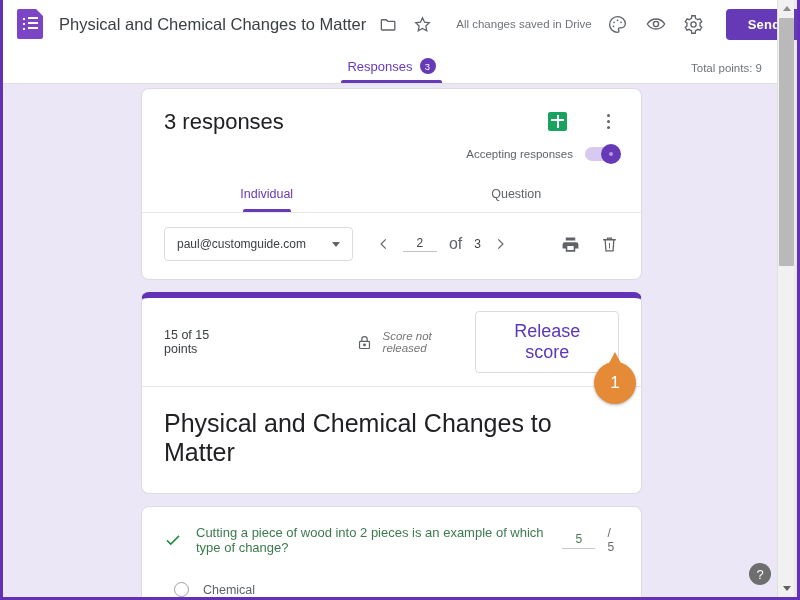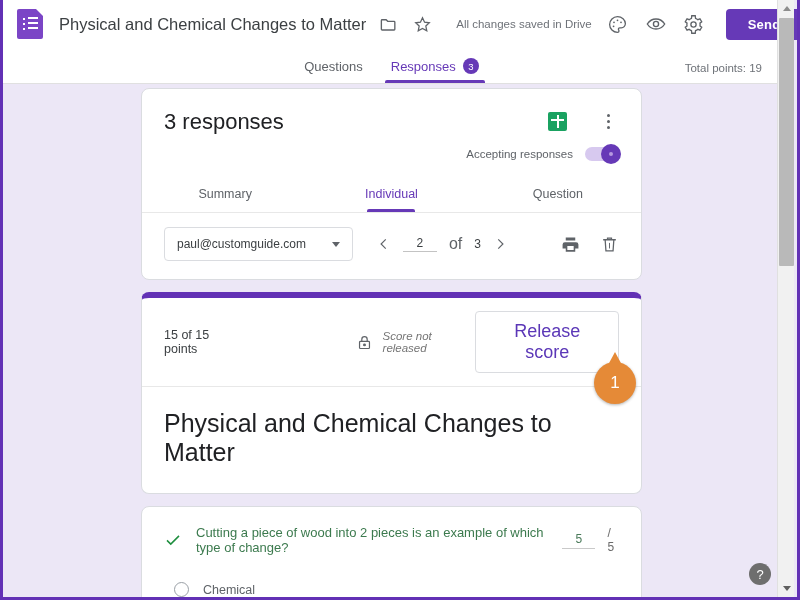--- a/index.html
+++ b/index.html
@@ -382,28 +382,25 @@
           <circle cx="12" cy="12" r="3"></circle>
           <path d="M19.4 13.6a7.8 7.8 0 0 0 .1-1.6 7.8 7.8 0 0 0-.1-1.6l2-1.5-2-3.4-2.4 1a7.6 7.6 0 0 0-2.7-1.6L14 2h-4l-.3 2.9a7.6 7.6 0 0 0-2.7 1.6l-2.4-1-2 3.4 2 1.5a7.8 7.8 0 0 0 0 3.2l-2 1.5 2 3.4 2.4-1a7.6 7.6 0 0 0 2.7 1.6L10 22h4l.3-2.9a7.6 7.6 0 0 0 2.7-1.6l2.4 1 2-3.4z"></path>
         </svg>
       </div>
       <button class="send-btn">Send</button>
 
     </div>
   </div>
 
   <div class="tabs-row">
-    <div class="tab-main">
-      <span>Questions</span>
-    </div>
     <div class="tab-main active">
       <span>Responses</span>
       <span class="count-badge">3</span>
     </div>
-    <div class="total-points">Total points: 19</div>
+    <div class="total-points">Total points: 9</div>
   </div>
 
   <div class="content">
 
     <div class="card card-responses">
       <div class="resp-head">
         <div class="resp-title">3 responses</div>
         <div class="resp-head-icons">
           <div class="sheets-icon">
             <div class="v"></div>
@@ -418,23 +415,20 @@
       </div>
 
       <div class="accepting-row">
         <div class="accepting-label">Accepting responses</div>
         <div class="toggle">
           <div class="knob"></div>
         </div>
       </div>
 
       <div class="sub-tabs">
-        <div class="sub-tab">
-          <span>Summary</span>
-        </div>
         <div class="sub-tab active">
           <span>Individual</span>
         </div>
         <div class="sub-tab">
           <span>Question</span>
         </div>
       </div>
 
       <div class="picker-row">
         <div class="email-select">

